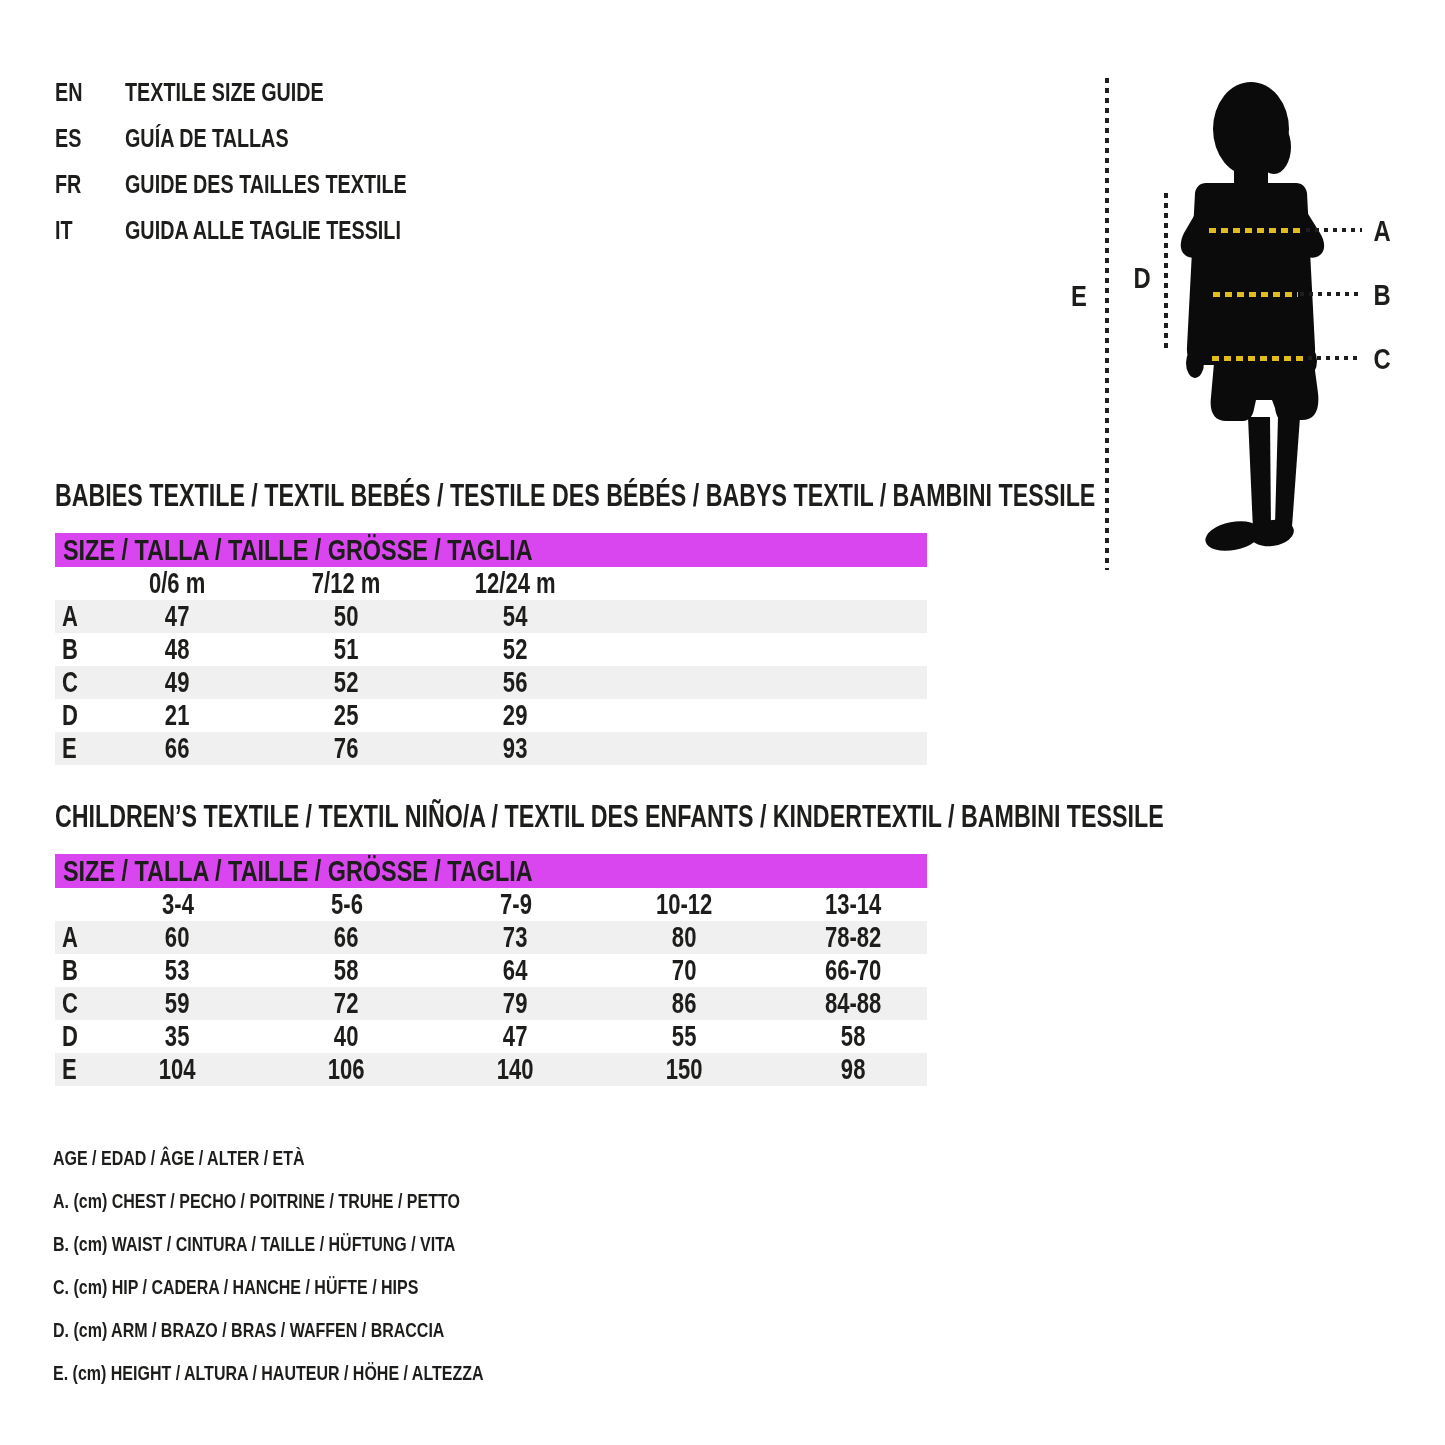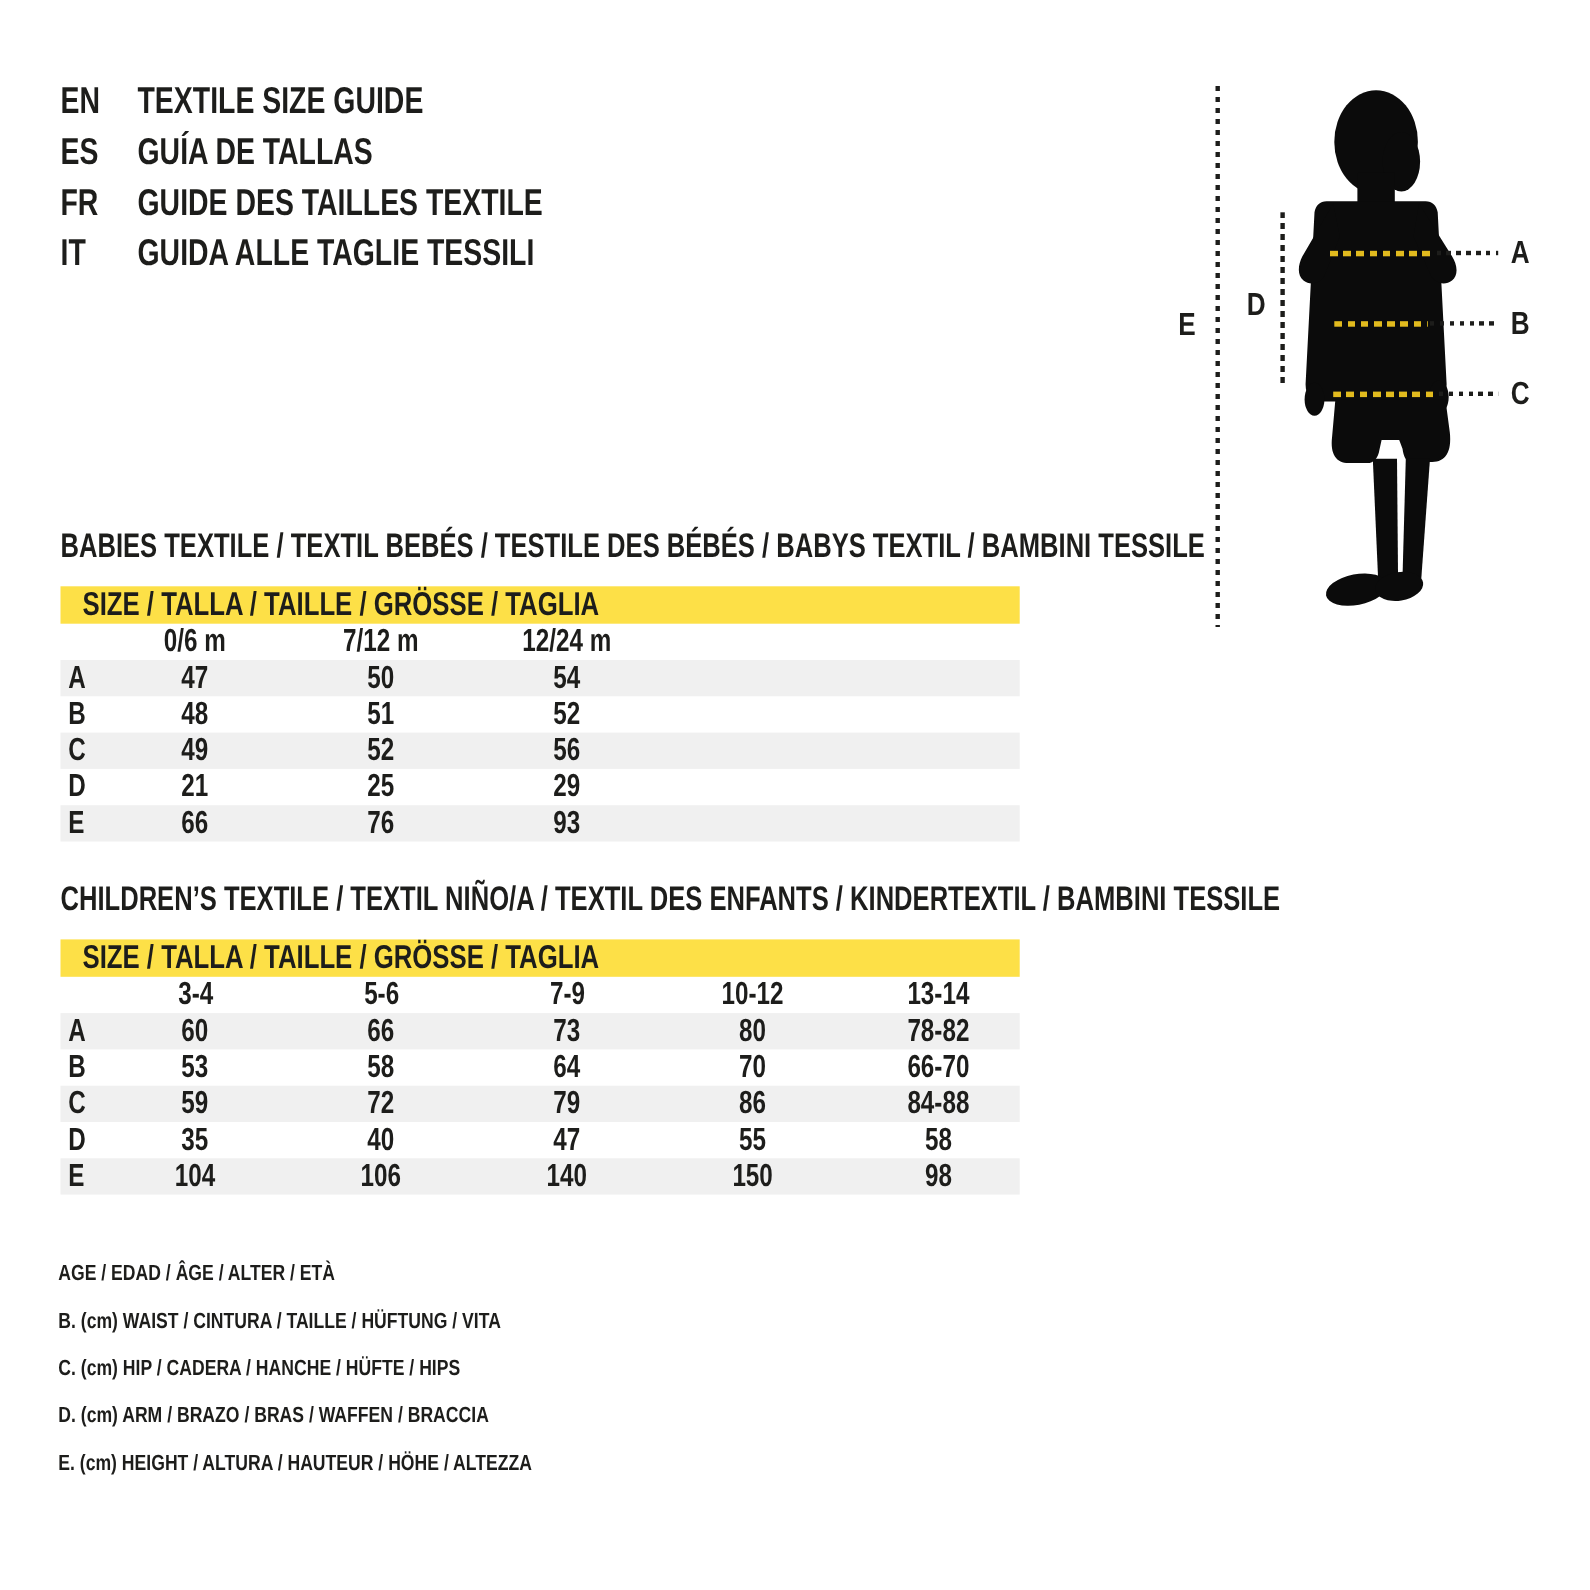--- a/index.html
+++ b/index.html
@@ -8,29 +8,29 @@
     font-family:"Liberation Sans","DejaVu Sans",sans-serif;color:#1d1d1b;overflow:hidden;
   }
   .abs{position:absolute;}
   
   .cnd{display:inline-block;transform:scaleX(0.76);transform-origin:0 50%;white-space:nowrap;font-weight:700;}
   .cndc{display:inline-block;transform:scaleX(0.76);transform-origin:50% 50%;white-space:nowrap;font-weight:700;}
   .cndl{display:inline-block;transform:scaleX(0.80);transform-origin:0 50%;white-space:nowrap;font-weight:700;}
 
   
   .title-block{left:55px;top:69px;}
-  .t-row{display:flex;height:46px;align-items:center;font-size:34px;}
+  .t-row{display:flex;height:46px;align-items:center;font-size:26px;}
   .t-lang{width:70px;flex:0 0 70px;}
 
   
   .sect-head{font-size:31px;height:34px;display:flex;align-items:center;}
 
   
   .tbl{position:absolute;left:55px;width:872px;}
-  .size-bar{height:34px;background:#fde047;display:flex;align-items:center;padding-left:20px;box-sizing:border-box;font-size:30px;}
+  .size-bar{height:34px;background:#d946ef;display:flex;align-items:center;padding-left:8px;box-sizing:border-box;font-size:30px;}
   .trow{display:flex;height:33px;align-items:flex-start;}
   .trow.alt{background:#f0f0f0;}
   .tlabel{flex:0 0 38px;width:38px;padding-left:7px;box-sizing:border-box;font-size:29px;font-weight:700;}
   .tcell{flex:0 0 169px;width:169px;text-align:center;font-size:29px;}
 
   
   .legend{left:53px;top:1137px;}
   .lg-line{height:43px;display:flex;align-items:center;font-size:20px;}
 
   
@@ -197,20 +197,23 @@
     <span class="tcell"><span class="cndc">150</span></span>
     <span class="tcell"><span class="cndc">98</span></span>
   </div>
 </div>
 
 <div class="abs legend">
   <div class="lg-line">
       <span class="cndl">AGE / EDAD / ÂGE / ALTER / ETÀ</span>
     </div>
   <div class="lg-line">
+      <span class="cndl">A. (cm) CHEST / PECHO / POITRINE / TRUHE / PETTO</span>
+    </div>
+  <div class="lg-line">
       <span class="cndl">B. (cm) WAIST / CINTURA / TAILLE / HÜFTUNG / VITA</span>
     </div>
   <div class="lg-line">
       <span class="cndl">C. (cm) HIP / CADERA / HANCHE / HÜFTE / HIPS</span>
     </div>
   <div class="lg-line">
       <span class="cndl">D. (cm) ARM / BRAZO / BRAS / WAFFEN / BRACCIA</span>
     </div>
   <div class="lg-line">
       <span class="cndl">E. (cm) HEIGHT / ALTURA / HAUTEUR / HÖHE / ALTEZZA</span>

